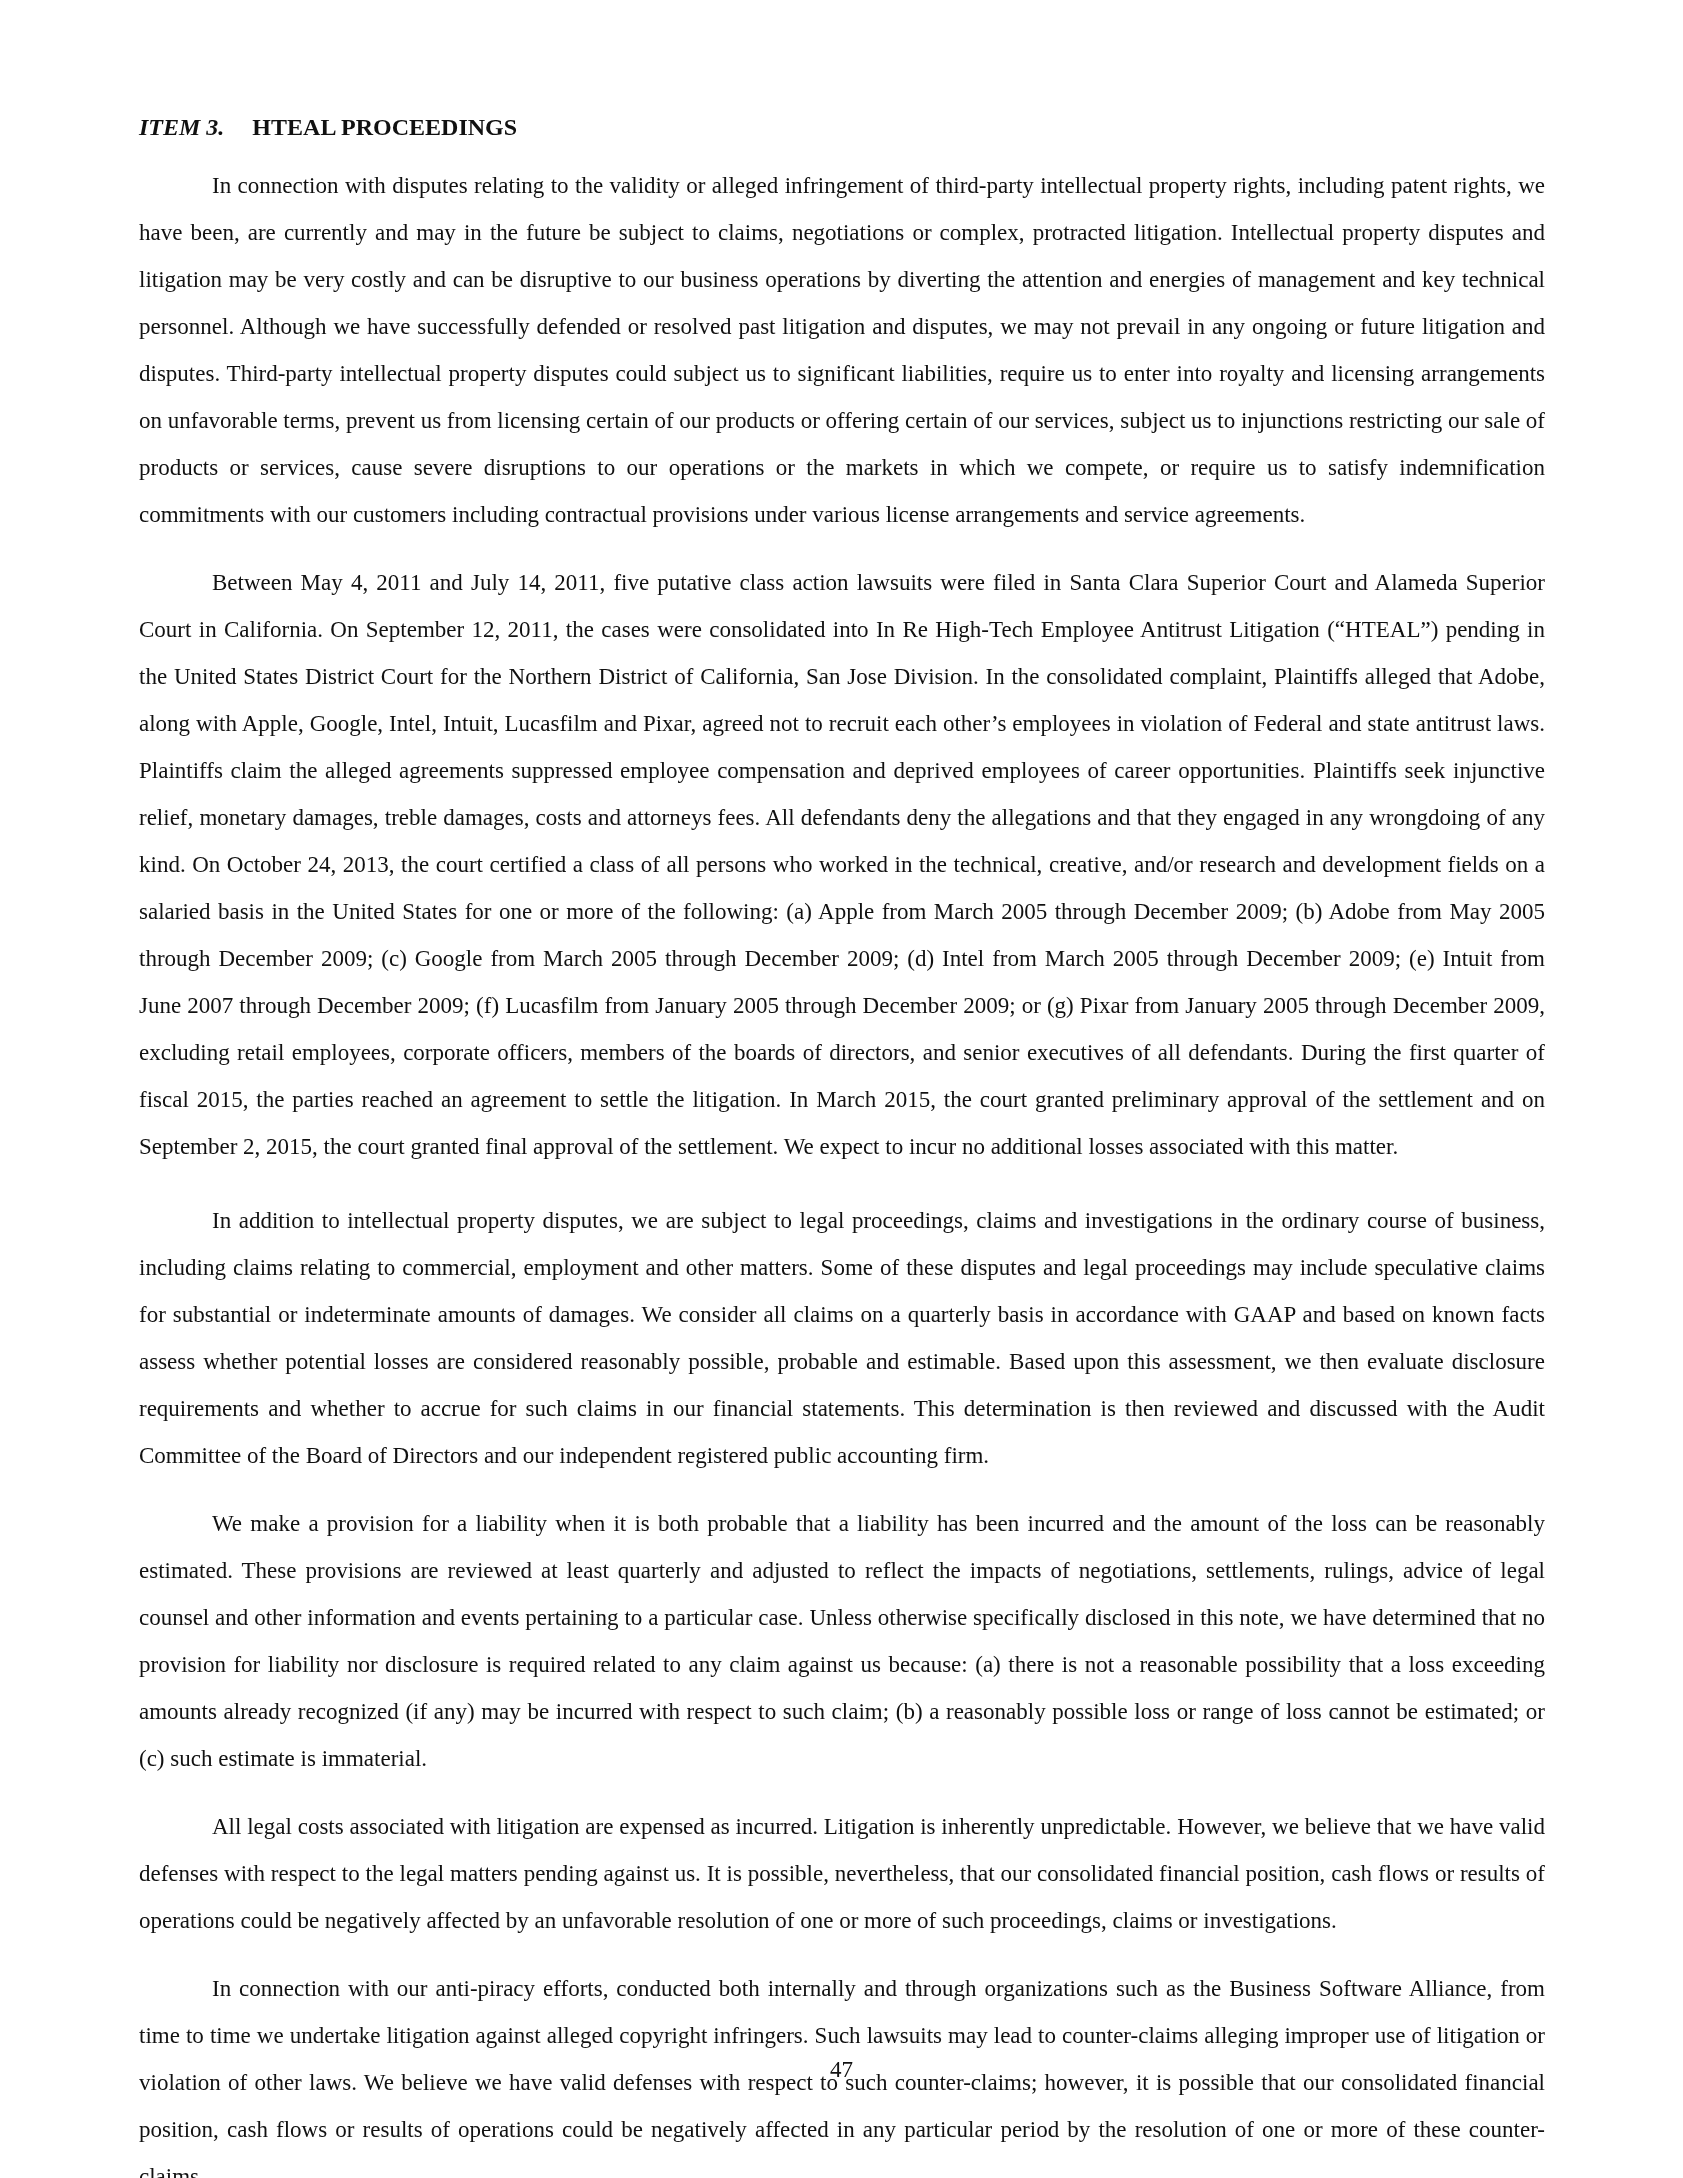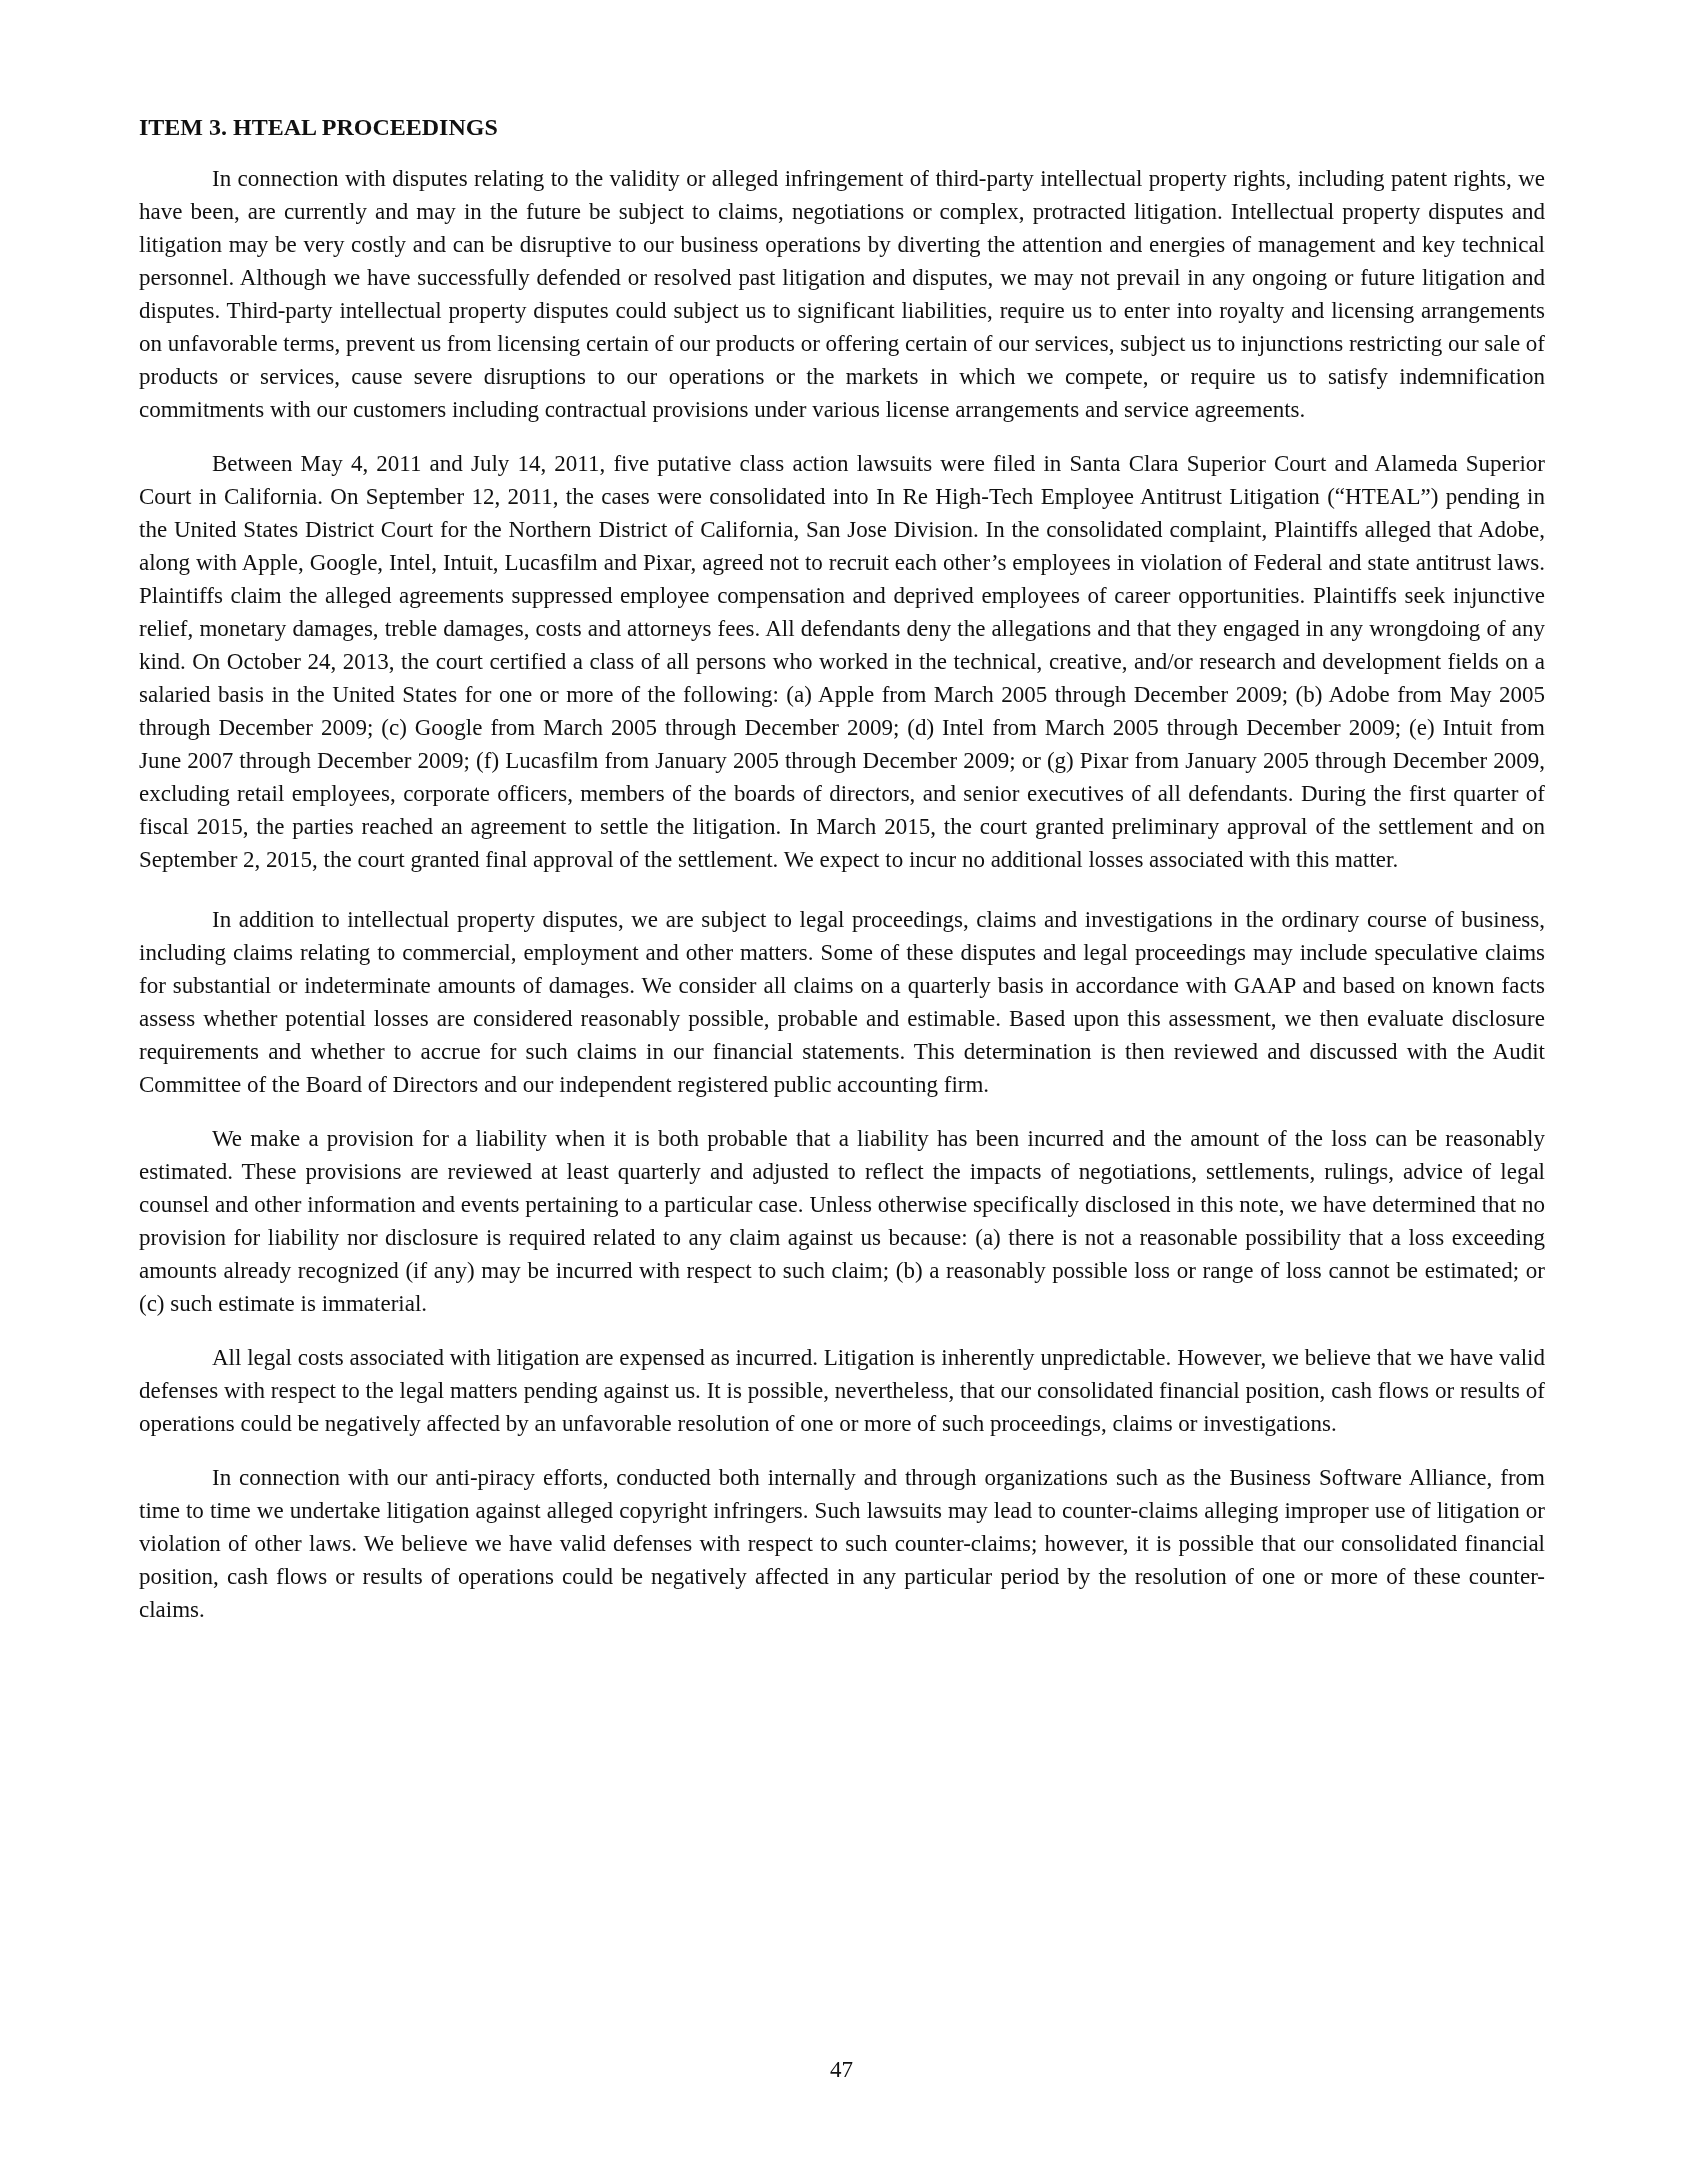--- a/index.html
+++ b/index.html
@@ -21,25 +21,25 @@
       top: 111px;
       width: 1406px;
     }
     .heading {
       font-weight: bold;
       font-size: 24px;
       line-height: 32px;
       margin: 0 0 19px 0;
       letter-spacing: 0px;
     }
-    .heading .num { margin-right: 0; }
+    .heading .num { margin-right: 22px; font-style: italic; }
     p.para {
       margin: 0 0 21px 0;
       font-size: 23px;
-      line-height: 33px;
+      line-height: 47px;
       text-align: justify;
       text-indent: 73px;
       hyphens: none;
     }
     .section-gap { height: 6px; }
     .heading.item4 { margin-top: 8px; margin-bottom: 20px; }
     .page-number {
       position: absolute;
       left: 0;
       width: 1683px;

